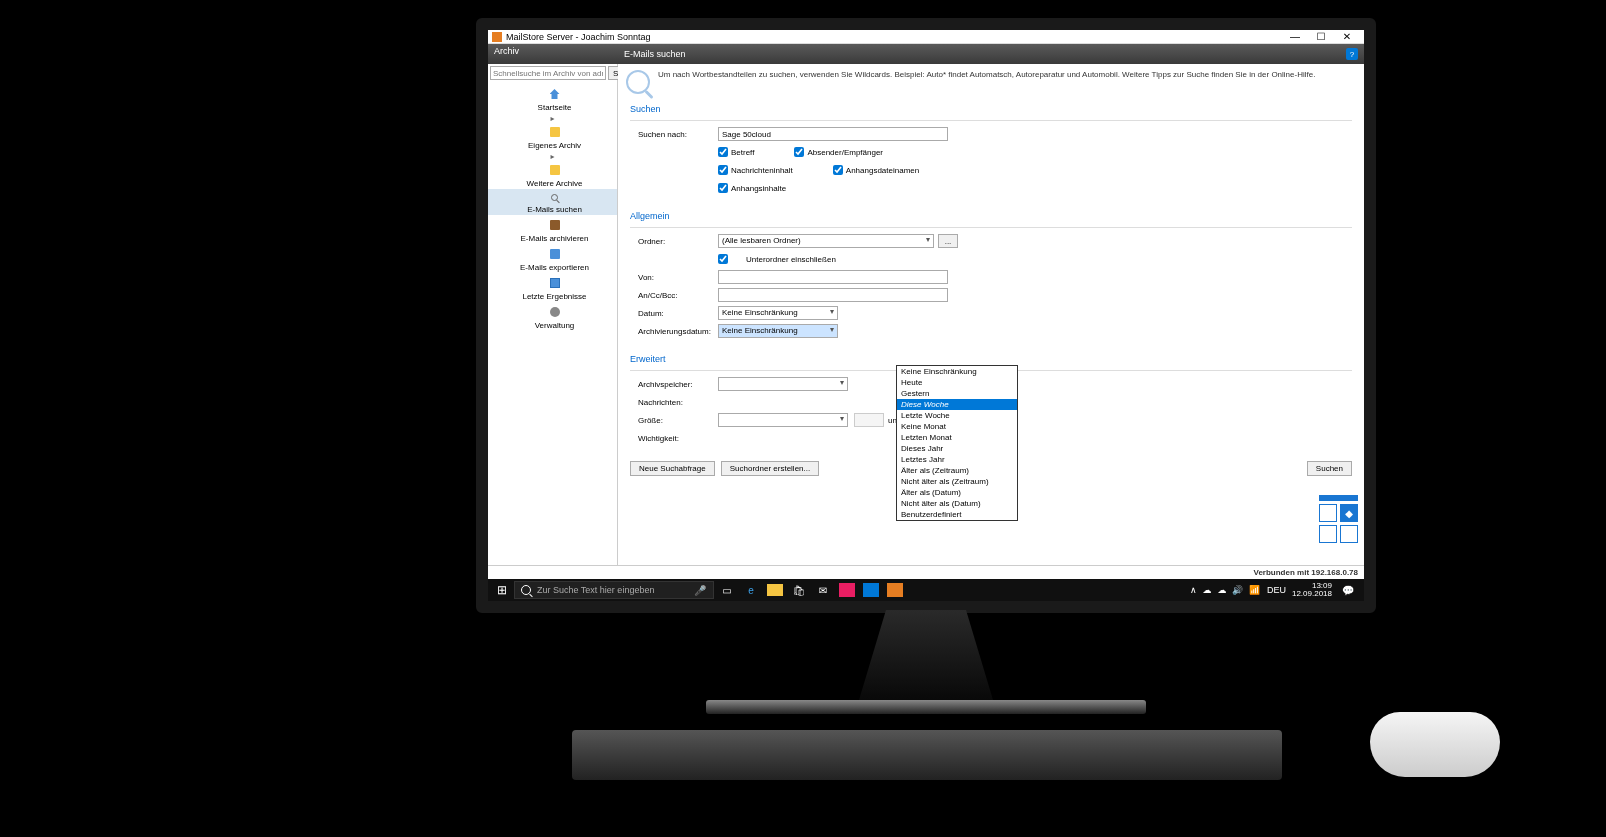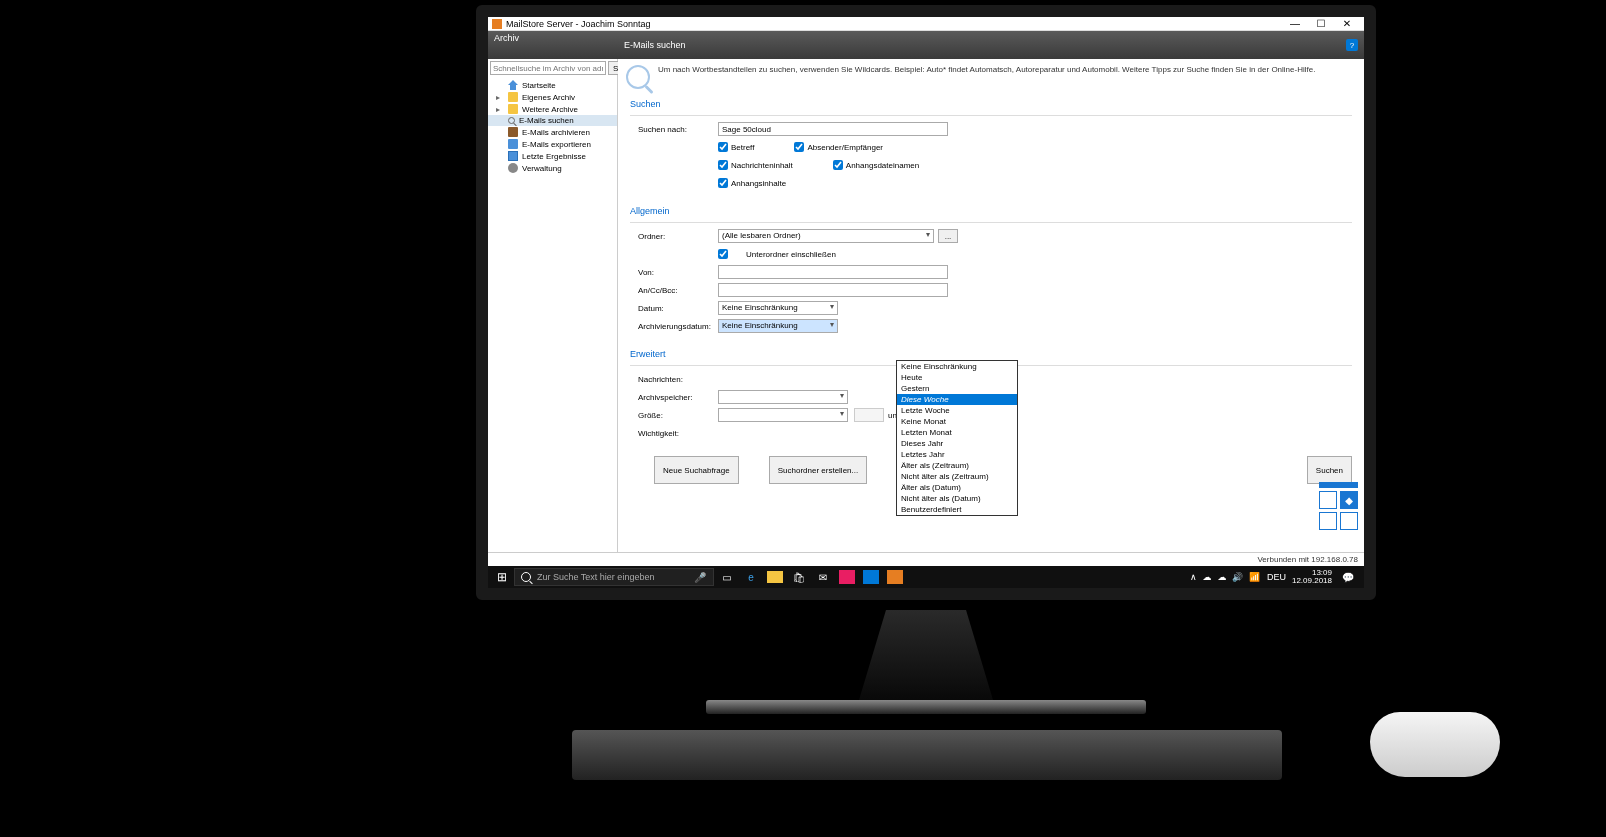--- a/index.html
+++ b/index.html
@@ -1,44 +1,44 @@
 <!DOCTYPE html>
 <html><head>
 <meta charset="utf-8">
 <style>
 * { margin:0; padding:0; box-sizing:border-box; font-family:"Segoe UI",Tahoma,sans-serif; }
 body { background:#000; width:1606px; height:837px; position:relative; overflow:hidden; }
 
 
-.monitor { position:absolute; left:476px; top:5px; width:900px; height:595px; background:#fff; border:12px solid #1a1a1a; border-radius:6px; box-shadow:0 20px 40px rgba(0,0,0,0.6); }
+.monitor { position:absolute; left:476px; top:18px; width:900px; height:595px; background:#fff; border:12px solid #1a1a1a; border-radius:6px; box-shadow:0 20px 40px rgba(0,0,0,0.6); }
 .monitor-stand { position:absolute; left:826px; top:610px; width:200px; height:100px; background:linear-gradient(#2a2a2a,#050505); clip-path:polygon(30% 0,70% 0,85% 100%,15% 100%); }
 .monitor-base { position:absolute; left:706px; top:700px; width:440px; height:14px; background:linear-gradient(#888,#555,#222); border-radius:3px; }
 .keyboard { position:absolute; left:572px; top:730px; width:710px; height:50px; background:linear-gradient(#555,#222); border-radius:4px; box-shadow:0 4px 10px rgba(0,0,0,0.6); }
 .mouse { position:absolute; left:1370px; top:712px; width:130px; height:65px; background:linear-gradient(#f5f5f5,#ccc); border-radius:60px 60px 70px 70px; box-shadow:0 6px 14px rgba(0,0,0,0.5); }
 
 
 .screen { position:absolute; inset:0; background:#fff; font-size:9px; display:flex; flex-direction:column; }
 .titlebar { height:14px; background:#fff; display:flex; align-items:center; padding:0 4px; border-bottom:1px solid #ddd; }
 .title-icon { width:10px; height:10px; background:#e67e22; margin-right:4px; }
 .titlebar-buttons { margin-left:auto; display:flex; gap:0; }
 .titlebar-buttons span { width:26px; height:14px; display:flex; align-items:center; justify-content:center; font-size:10px; }
 
-.header-row { display:flex; height:28px; }
+.header-row { display:flex; height:20px; }
 .header-left { width:130px; background:linear-gradient(#5a5a5a,#3a3a3a); color:#fff; padding:2px 6px; font-size:9px; }
 .header-right { flex:1; background:linear-gradient(#5a5a5a,#3a3a3a); color:#fff; padding:2px 6px; font-size:9px; display:flex; align-items:center; }
 .help-icon { margin-left:auto; width:12px; height:12px; background:#0078d7; color:#fff; border-radius:2px; display:flex; align-items:center; justify-content:center; font-size:8px; }
 
 .app-body { flex:1; display:flex; min-height:0; }
 .sidebar { width:130px; background:#fff; border-right:1px solid #ccc; display:flex; flex-direction:column; }
 .quicksearch { display:flex; padding:2px; gap:2px; }
 .quicksearch input { flex:1; font-size:8px; border:1px solid #aaa; padding:1px 2px; height:14px; }
 .quicksearch button { font-size:8px; border:1px solid #aaa; background:#f0f0f0; padding:0 4px; height:14px; }
 
 .nav { padding:2px 0; }
-.nav-item { display:flex; align-items:center; padding:1px 4px 1px 8px; font-size:8px; gap:4px; cursor:pointer; }
+.nav-item { display:flex; align-items:center; padding:1px 4px 1px 8px; font-size:8px; gap:4px; cursor:pointer;flex-direction:column; }
 .nav-item.selected { background:#d8e6f2; }
 .nav-icon { width:10px; height:10px; flex-shrink:0; }
 .icon-home { background:#4a90d9; clip-path:polygon(50% 0,100% 50%,80% 50%,80% 100%,20% 100%,20% 50%,0 50%); }
 .icon-folder { background:#f5c542; border-radius:1px; }
 .icon-search { border:1px solid #666; border-radius:50%; width:7px; height:7px; position:relative; }
 .icon-search::after { content:''; position:absolute; width:4px; height:1px; background:#666; bottom:-2px; right:-3px; transform:rotate(45deg); }
 .icon-archive { background:#8b5a2b; border-radius:1px; }
 .icon-export { background:#4a90d9; border-radius:1px; }
 .icon-results { background:#4a90d9; border:1px solid #2a70b9; }
 .icon-gear { background:#888; border-radius:50%; }
@@ -71,30 +71,30 @@
 
 .dropdown { position:absolute; z-index:50; background:#fff; border:1px solid #333; font-size:8px; width:122px; }
 .dropdown div { padding:0 4px; line-height:11px; cursor:pointer; }
 .dropdown div.sel { background:#0078d7; color:#fff;font-style:italic; }
 
 .size-row .extras { display:flex; gap:4px; align-items:center; margin-left:6px; }
 .size-box { width:30px; height:14px; border:1px solid #ccc; background:#f5f5f5; }
 .kb-box { width:22px; height:14px; border:1px solid #ccc; background:#f0f0f0; display:flex; align-items:center; justify-content:center; font-size:7px; color:#999; }
 
 .action-row { display:flex; gap:6px; padding:4px 12px; }
-.btn { border:1px solid #aaa; background:#f0f0f0; font-size:8px; padding:2px 8px; height:28px; display:flex; align-items:center;margin-left:24px; }
+.btn { border:1px solid #aaa; background:#f0f0f0; font-size:8px; padding:2px 8px; height:15px; display:flex; align-items:center; }
 .btn.right { margin-left:auto; }
 
 .tiles { position:absolute; right:6px; bottom:22px; display:grid; grid-template-columns:repeat(2,18px); grid-template-rows:6px 18px 18px; gap:3px; }
 .tiles .bar { grid-column:1/3; background:#1976d2; }
 .tile { width:18px; height:18px; border:1px solid #1976d2; }
 .tile.active { background:#1976d2; position:relative; }
 .tile.active::after { content:'◆'; color:#fff; position:absolute; inset:0; display:flex; align-items:center; justify-content:center; font-size:10px; }
 
-.statusbar2 { height:14px; border-top:1px solid #ccc; font-size:8px; display:flex; align-items:center; justify-content:flex-end; padding:0 6px; color:#333; }
+.statusbar2 { height:14px; border-top:1px solid #ccc; font-size:8px; display:flex; align-items:center; justify-content:flex-end; padding:0 6px; color:#333;font-weight:bold; }
 
 
 .taskbar { height:22px; background:#101010; display:flex; align-items:center; padding:0 4px; color:#fff; font-size:9px; gap:2px; }
 .tb-icon { width:20px; height:18px; display:flex; align-items:center; justify-content:center; font-size:11px; }
 .tb-icon.start { font-size:12px; }
 .tb-search { display:flex; align-items:center; background:#202020; height:18px; padding:0 6px; gap:6px; width:200px; border:1px solid #333; }
 .tb-search-icon { width:10px; height:10px; border:1px solid #fff; border-radius:50%; position:relative; }
 .tb-search-icon::after { content:''; position:absolute; width:4px; height:1px; background:#fff; bottom:-2px; right:-3px; transform:rotate(45deg); }
 .tb-search-text { color:#aaa; font-size:9px; }
 .tb-mic { margin-left:auto; font-size:10px; }
@@ -262,25 +262,25 @@
             <div class="form-label">Archivierungsdatum:</div>
             <div class="select highlighted"><span>Keine Einschränkung</span></div>
           </div>
         </div>
       </div>
 
       <div class="section">
         <div class="section-title">Erweitert</div>
         <div class="section-body">
           <div class="form-row">
-            <div class="form-label">Nachrichten:</div>
-          </div>
-          <div class="form-row">
             <div class="form-label">Archivspeicher:</div>
             <div class="select narrow"></div>
+          </div>
+          <div class="form-row">
+            <div class="form-label">Nachrichten:</div>
           </div>
           <div class="form-row size-row">
             <div class="form-label">Größe:</div>
             <div class="select narrow"></div>
             <div class="extras">
               <div class="size-box"></div>
               <span>und</span>
               <div class="size-box"></div>
               <div class="kb-box">▾</div>
             </div>

